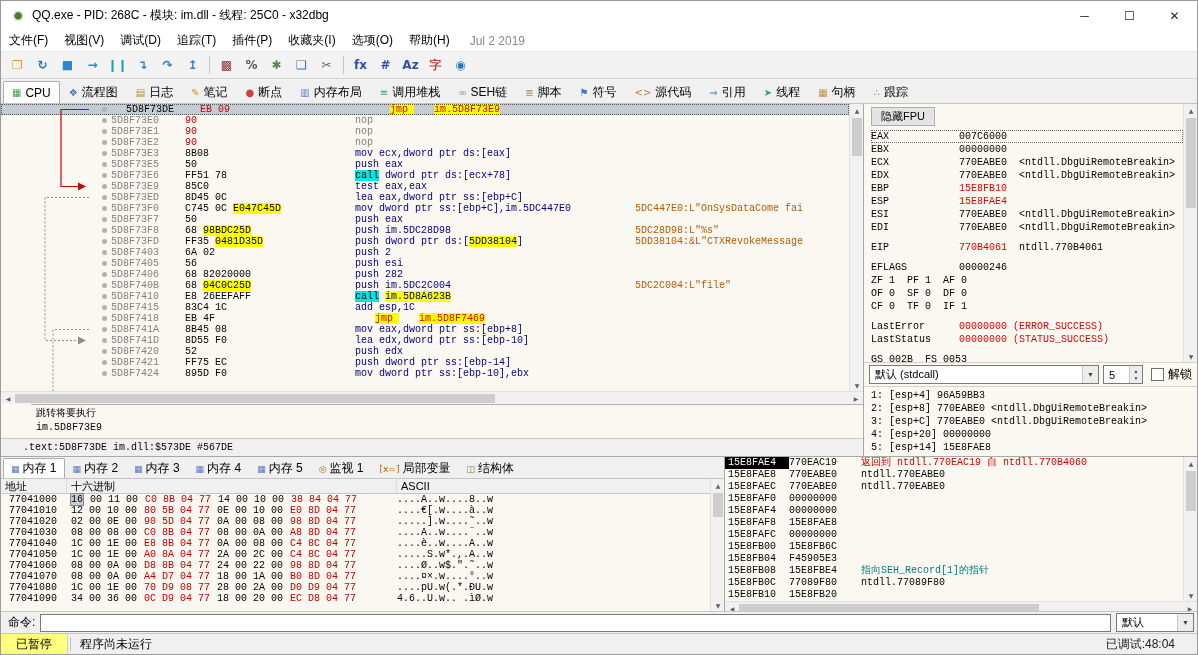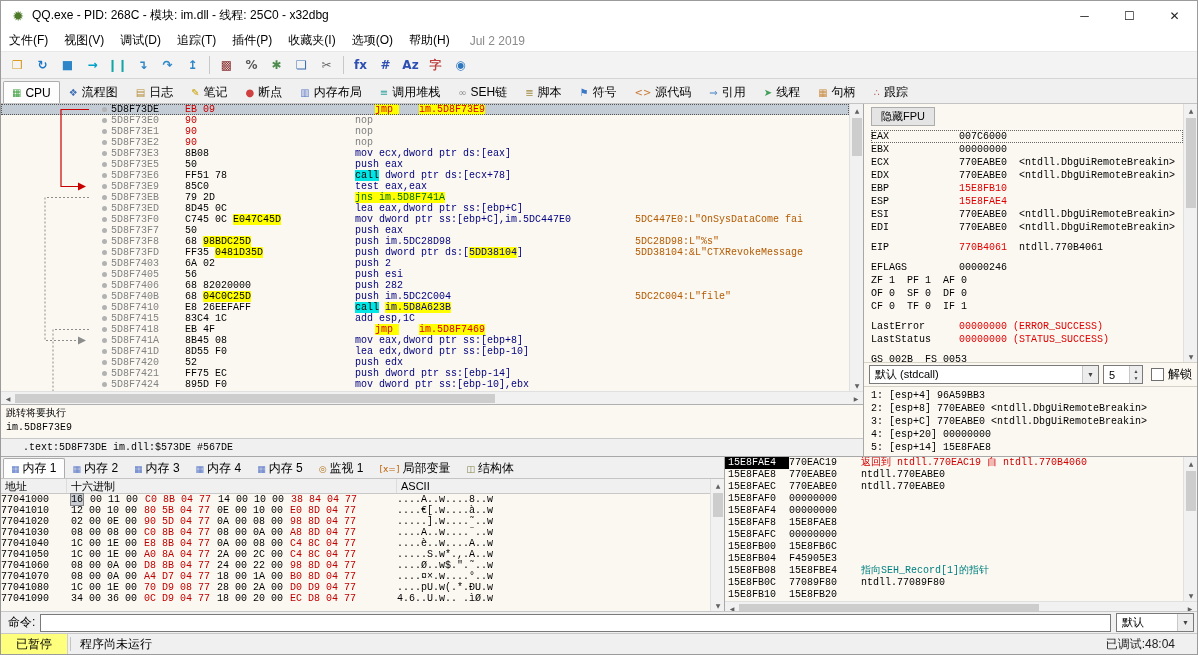--- a/index.html
+++ b/index.html
@@ -40,21 +40,21 @@
   .arr-red{stroke:#C80000;fill:none;stroke-width:1.2;}
   .arr-red-fill{fill:#C80000;}
   .arr-gray{stroke:#8C8C8C;fill:none;stroke-width:1;stroke-dasharray:2 2;}
   .arr-gray-fill{fill:#8C8C8C;}
   .drow{display:flex;height:11px;white-space:pre;}
   .drow.sel{background:#C3CBD4;outline:1px dotted #555;outline-offset:-1px;}
   .dgut{width:96px;flex:none;}
   .ddot{width:14px;flex:none;text-align:center;}
   .dot{display:inline-block;width:5px;height:5px;border-radius:50%;background:#B2B2B2;margin-top:3px;}
   .daddr{width:74px;flex:none;color:#828282;}
-  .drow.sel .daddr{color:#000;}
+  .drow.sel .daddr{color:#000;margin-left:15px;}
   .dbytes{width:170px;flex:none;color:#000;}
   .dins{width:280px;flex:none;color:#000080;}
   .dcmt{flex:1;color:#B45A00;overflow:hidden;}
   .tk{white-space:pre;}
   .tk.jmp{background:#FFFF00;color:#D80000;margin-left:20px;}
   .tk.jcc{background:#FFFF00;color:#007000;}
   .tk.call{background:#00E5E5;color:#000;}
   .tk.hl{background:#FFFF00;}
   .tk.gray{color:#808080;}
   .tk.bred{color:#C80000;}
@@ -62,21 +62,21 @@
   .tk.selb{background:#C9CDD2;outline:1px solid #858585;}
 
   
   .sb{background:#F1F1F1;flex:none;position:relative;}
   .sbv{width:14px;display:flex;flex-direction:column;justify-content:space-between;border-left:1px solid #E0E0E0;}
   .sbh{height:13px;display:flex;justify-content:space-between;border-top:1px solid #E0E0E0;}
   .sb .arr{color:#606060;font-size:6px;width:14px;height:12px;display:flex;align-items:center;justify-content:center;font-family:"DejaVu Sans",sans-serif;}
   .thumbv{position:absolute;left:2px;width:10px;background:#CDCDCD;}
   .thumbh{position:absolute;top:2px;height:9px;background:#CDCDCD;}
 
-  .infobox{height:34px;border-top:1px solid #B0B0B0;font-family:"Liberation Mono",monospace;font-size:10px;line-height:14px;padding:2px 5px;background:#FBF8F1;}
+  .infobox{height:34px;border-top:1px solid #B0B0B0;font-family:"Liberation Mono",monospace;font-size:10px;line-height:14px;padding:2px 5px;background:#FBF8F1;margin-left:30px;}
   .statusline{height:18px;background:#F0F0F0;border-top:1px solid #C8C8C8;font-family:"Liberation Mono",monospace;font-size:10px;line-height:17px;padding:0 22px;}
 
   
   .side-pane{flex:1;border-left:1px solid #A8A8A8;display:flex;flex-direction:column;background:#FBF8F1;}
   .regs{flex:1;font-family:"Liberation Mono",monospace;font-size:10px;line-height:13px;padding:2px 14px 0 7px;overflow:hidden;position:relative;}
   .fpu-btn{display:inline-block;border:1px solid #ADADAD;background:#E4E4E4;padding:1px 9px;font-family:"Liberation Sans",sans-serif;font-size:11px;margin:1px 0 4px;}
   .reg-row{display:flex;height:13px;}
   .reg-row.sel{outline:1px dotted #666;outline-offset:-1px;}
   .rname{width:88px;flex:none;}
   .rval{white-space:pre;}
@@ -102,21 +102,21 @@
   .btab{display:flex;align-items:center;gap:3px;padding:2px 7px;height:20px;font-size:12px;border:1px solid transparent;border-bottom:0;white-space:nowrap;}
   .btab.sel{background:#FDFDFD;border-color:#ACACAC;border-radius:2px 2px 0 0;}
   .bico{font-size:9px;font-family:"DejaVu Sans",sans-serif;}
   .dump-wrap{flex:1;display:flex;}
   .dump{flex:1;font-family:"Liberation Mono",monospace;font-size:10px;overflow:hidden;}
   .dump-header{height:15px;background:#F0F0F0;border-bottom:1px solid #C8C8C8;display:flex;font-family:"Liberation Sans",sans-serif;font-size:11px;line-height:14px;}
   .dh-addr{width:66px;padding-left:4px;border-right:1px solid #DCDCDC;}
   .dh-hex{width:330px;padding-left:4px;border-right:1px solid #DCDCDC;}
   .dh-ascii{flex:1;padding-left:4px;}
   .dump-row{display:flex;height:11px;line-height:11px;}
-  .du-addr{width:66px;flex:none;padding-left:0;}
+  .du-addr{width:66px;flex:none;padding-left:8px;}
   .du-hex{width:330px;flex:none;display:flex;padding-left:4px;}
   .du-hex .tk{margin-right:7px;}
   .du-ascii{flex:1;white-space:pre;overflow:hidden;}
 
   .stack-pane{flex:1;border-left:1px solid #A8A8A8;display:flex;flex-direction:column;overflow:hidden;}
   .stack-body{flex:1;display:flex;}
   .stack-rows{flex:1;font-family:"Liberation Mono",monospace;font-size:10px;line-height:12px;overflow:hidden;}
   .srow{display:flex;height:12px;}
   .s-addr{width:64px;flex:none;padding-left:3px;}
   .s-addr.sel{background:#000;color:#FFF;}
@@ -263,21 +263,20 @@
             <path class="arr-gray" d="M88 225.5 H52 V287"></path>
           </svg>
         <div class="drow sel"><div class="dgut"></div><div class="ddot"><span class="dot"></span></div><div class="daddr">5D8F73DE</div><div class="dbytes"><span class="tk bred">EB 09</span></div><div class="dins"><span class="tk jmp">jmp </span><span class="tk jmp">im.5D8F73E9</span></div><div class="dcmt"></div></div>
             <div class="drow"><div class="dgut"></div><div class="ddot"><span class="dot"></span></div><div class="daddr">5D8F73E0</div><div class="dbytes"><span class="tk bred">90</span></div><div class="dins"><span class="tk gray">nop</span></div><div class="dcmt"></div></div>
             <div class="drow"><div class="dgut"></div><div class="ddot"><span class="dot"></span></div><div class="daddr">5D8F73E1</div><div class="dbytes"><span class="tk bred">90</span></div><div class="dins"><span class="tk gray">nop</span></div><div class="dcmt"></div></div>
             <div class="drow"><div class="dgut"></div><div class="ddot"><span class="dot"></span></div><div class="daddr">5D8F73E2</div><div class="dbytes"><span class="tk bred">90</span></div><div class="dins"><span class="tk gray">nop</span></div><div class="dcmt"></div></div>
             <div class="drow"><div class="dgut"></div><div class="ddot"><span class="dot"></span></div><div class="daddr">5D8F73E3</div><div class="dbytes"><span class="tk">8B08</span></div><div class="dins"><span class="tk">mov ecx,dword ptr ds:[eax]</span></div><div class="dcmt"></div></div>
             <div class="drow"><div class="dgut"></div><div class="ddot"><span class="dot"></span></div><div class="daddr">5D8F73E5</div><div class="dbytes"><span class="tk">50</span></div><div class="dins"><span class="tk">push eax</span></div><div class="dcmt"></div></div>
             <div class="drow"><div class="dgut"></div><div class="ddot"><span class="dot"></span></div><div class="daddr">5D8F73E6</div><div class="dbytes"><span class="tk">FF51 78</span></div><div class="dins"><span class="tk call">call</span><span class="tk"> dword ptr ds:[ecx+78]</span></div><div class="dcmt"></div></div>
             <div class="drow"><div class="dgut"></div><div class="ddot"><span class="dot"></span></div><div class="daddr">5D8F73E9</div><div class="dbytes"><span class="tk">85C0</span></div><div class="dins"><span class="tk">test eax,eax</span></div><div class="dcmt"></div></div>
-            <div class="drow"><div class="dgut"></div><div class="ddot"><span class="dot"></span></div><div class="daddr">5D8F73EB</div><div class="dbytes"><span class="tk">79 2D</span></div><div class="dins"><span class="tk jcc">jns </span><span class="tk jcc">im.5D8F741A</span></div><div class="dcmt"></div></div>
             <div class="drow"><div class="dgut"></div><div class="ddot"><span class="dot"></span></div><div class="daddr">5D8F73ED</div><div class="dbytes"><span class="tk">8D45 0C</span></div><div class="dins"><span class="tk">lea eax,dword ptr ss:[ebp+C]</span></div><div class="dcmt"></div></div>
             <div class="drow"><div class="dgut"></div><div class="ddot"><span class="dot"></span></div><div class="daddr">5D8F73F0</div><div class="dbytes"><span class="tk">C745 0C </span><span class="tk hl">E047C45D</span></div><div class="dins"><span class="tk">mov dword ptr ss:[ebp+C],im.5DC447E0</span></div><div class="dcmt">5DC447E0:L"OnSysDataCome fai</div></div>
             <div class="drow"><div class="dgut"></div><div class="ddot"><span class="dot"></span></div><div class="daddr">5D8F73F7</div><div class="dbytes"><span class="tk">50</span></div><div class="dins"><span class="tk">push eax</span></div><div class="dcmt"></div></div>
             <div class="drow"><div class="dgut"></div><div class="ddot"><span class="dot"></span></div><div class="daddr">5D8F73F8</div><div class="dbytes"><span class="tk">68 </span><span class="tk hl">98BDC25D</span></div><div class="dins"><span class="tk">push im.5DC28D98</span></div><div class="dcmt">5DC28D98:L"%s"</div></div>
             <div class="drow"><div class="dgut"></div><div class="ddot"><span class="dot"></span></div><div class="daddr">5D8F73FD</div><div class="dbytes"><span class="tk">FF35 </span><span class="tk hl">0481D35D</span></div><div class="dins"><span class="tk">push dword ptr ds:[</span><span class="tk hl">5DD38104</span><span class="tk">]</span></div><div class="dcmt">5DD38104:&amp;L"CTXRevokeMessage</div></div>
             <div class="drow"><div class="dgut"></div><div class="ddot"><span class="dot"></span></div><div class="daddr">5D8F7403</div><div class="dbytes"><span class="tk">6A 02</span></div><div class="dins"><span class="tk">push 2</span></div><div class="dcmt"></div></div>
             <div class="drow"><div class="dgut"></div><div class="ddot"><span class="dot"></span></div><div class="daddr">5D8F7405</div><div class="dbytes"><span class="tk">56</span></div><div class="dins"><span class="tk">push esi</span></div><div class="dcmt"></div></div>
             <div class="drow"><div class="dgut"></div><div class="ddot"><span class="dot"></span></div><div class="daddr">5D8F7406</div><div class="dbytes"><span class="tk">68 82020000</span></div><div class="dins"><span class="tk">push 282</span></div><div class="dcmt"></div></div>
             <div class="drow"><div class="dgut"></div><div class="ddot"><span class="dot"></span></div><div class="daddr">5D8F740B</div><div class="dbytes"><span class="tk">68 </span><span class="tk hl">04C0C25D</span></div><div class="dins"><span class="tk">push im.5DC2C004</span></div><div class="dcmt">5DC2C004:L"file"</div></div>
             <div class="drow"><div class="dgut"></div><div class="ddot"><span class="dot"></span></div><div class="daddr">5D8F7410</div><div class="dbytes"><span class="tk">E8 26EEFAFF</span></div><div class="dins"><span class="tk call">call</span><span class="tk"> </span><span class="tk hl">im.5D8A623B</span></div><div class="dcmt"></div></div>

